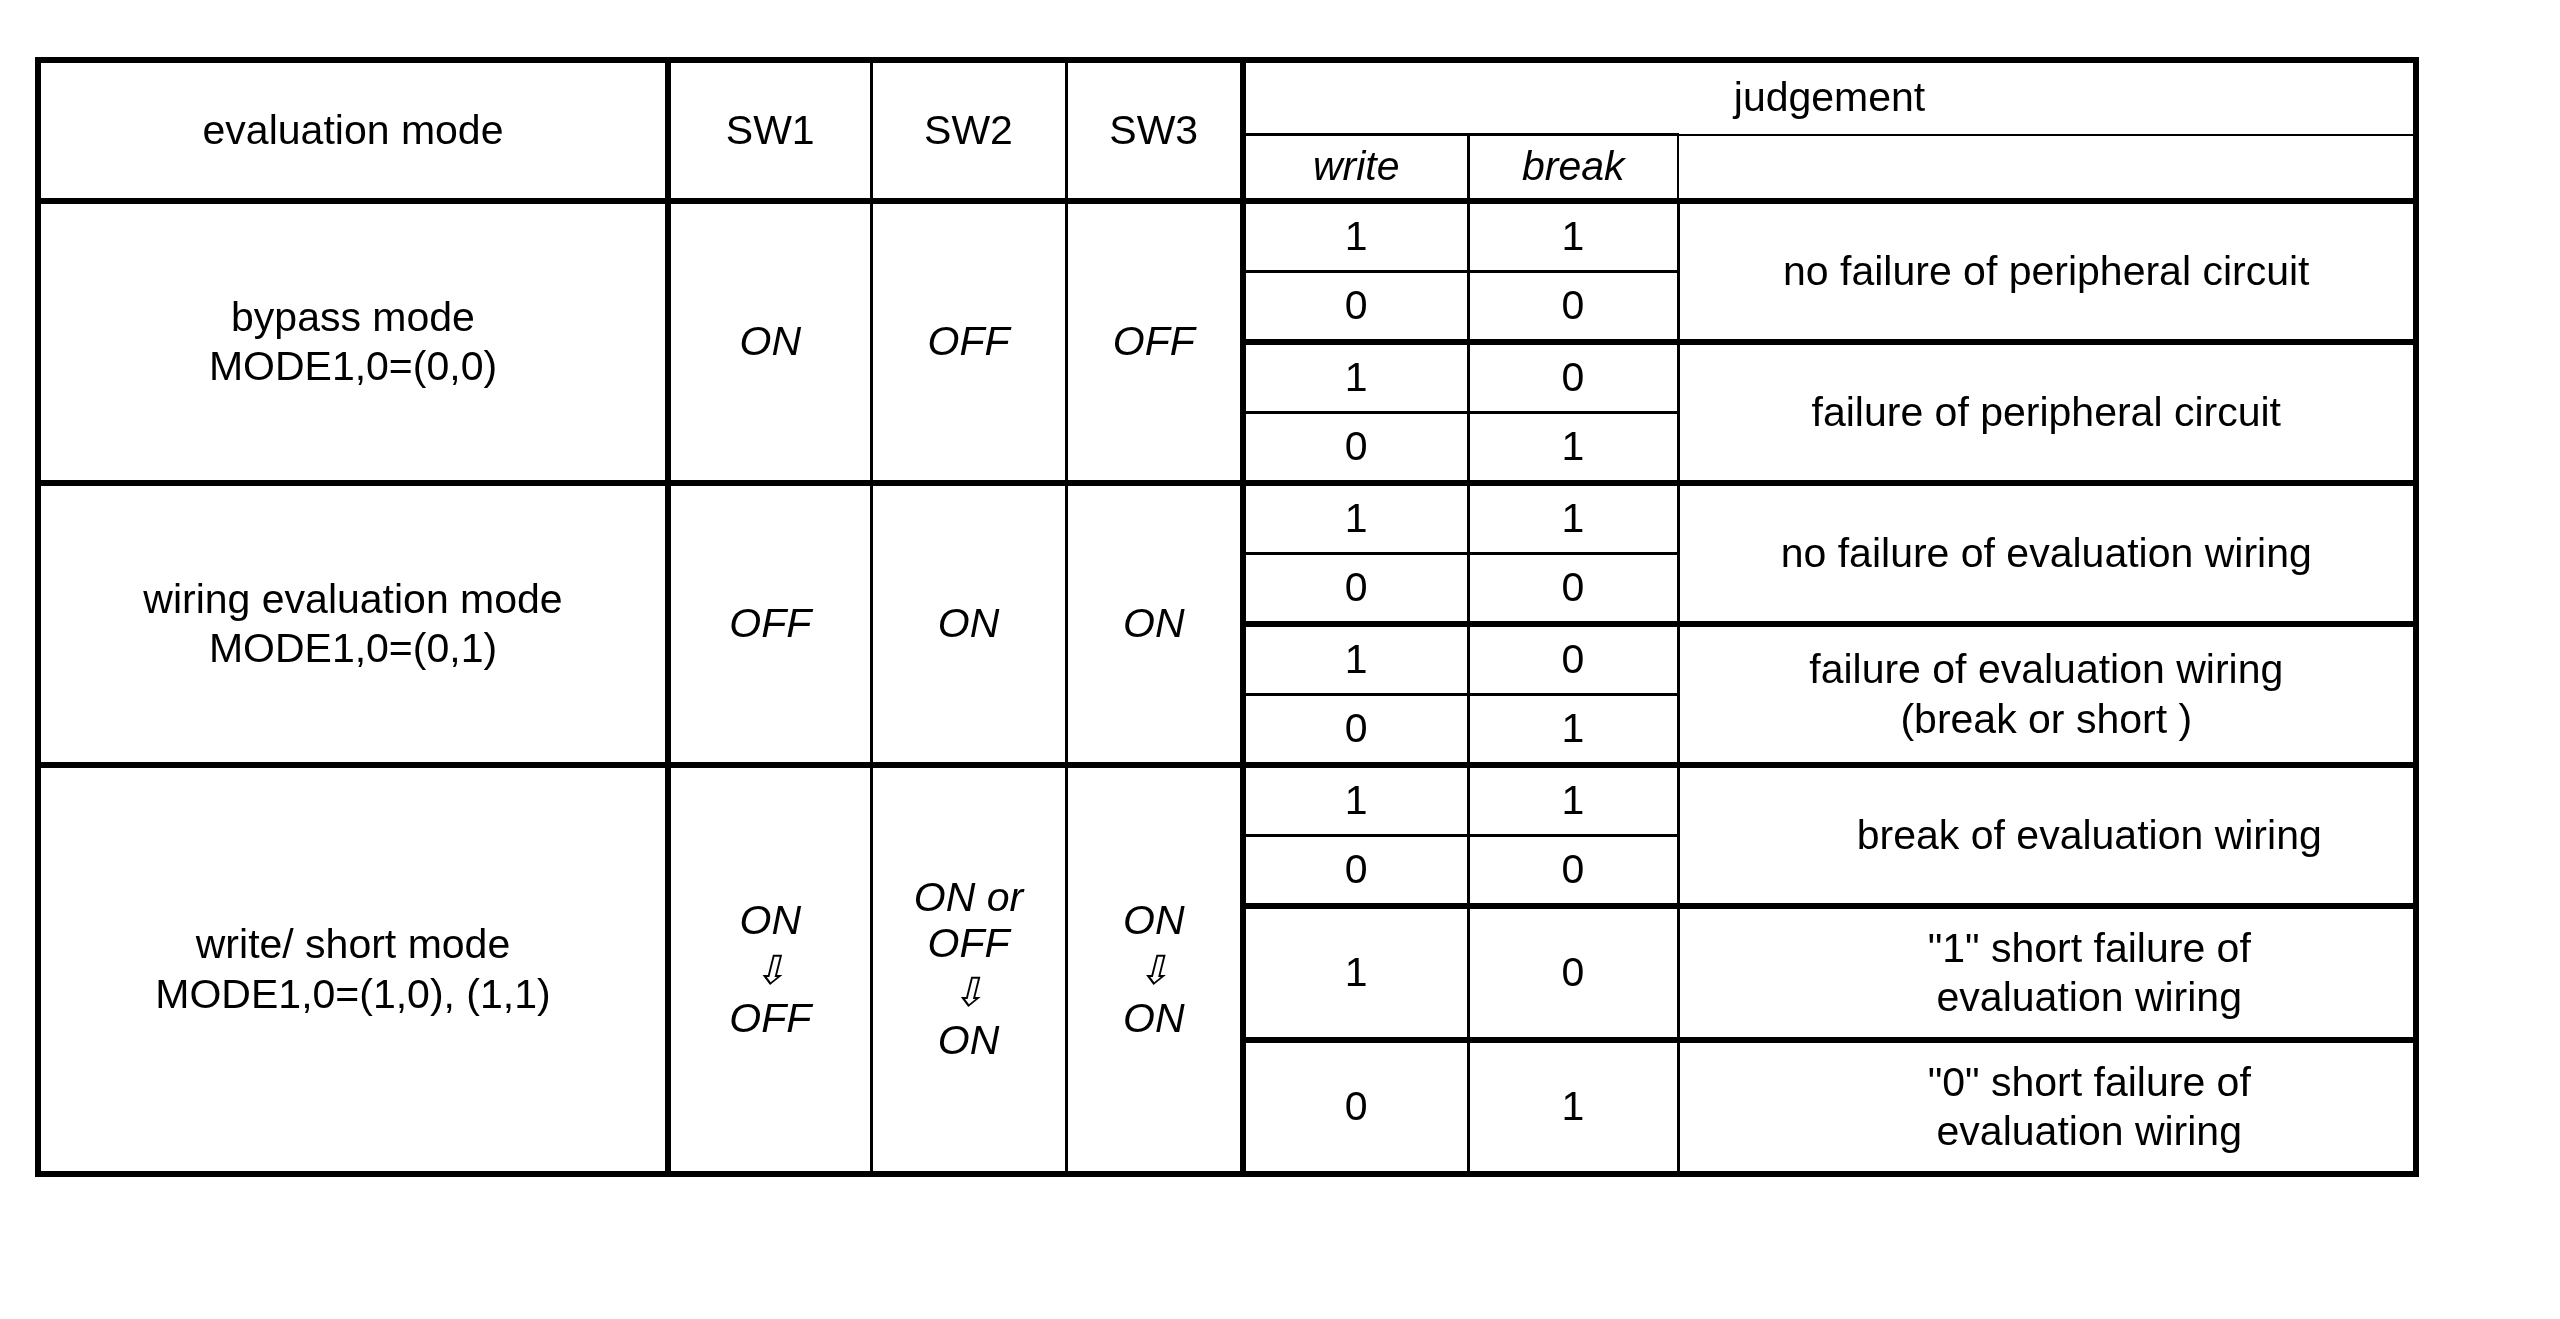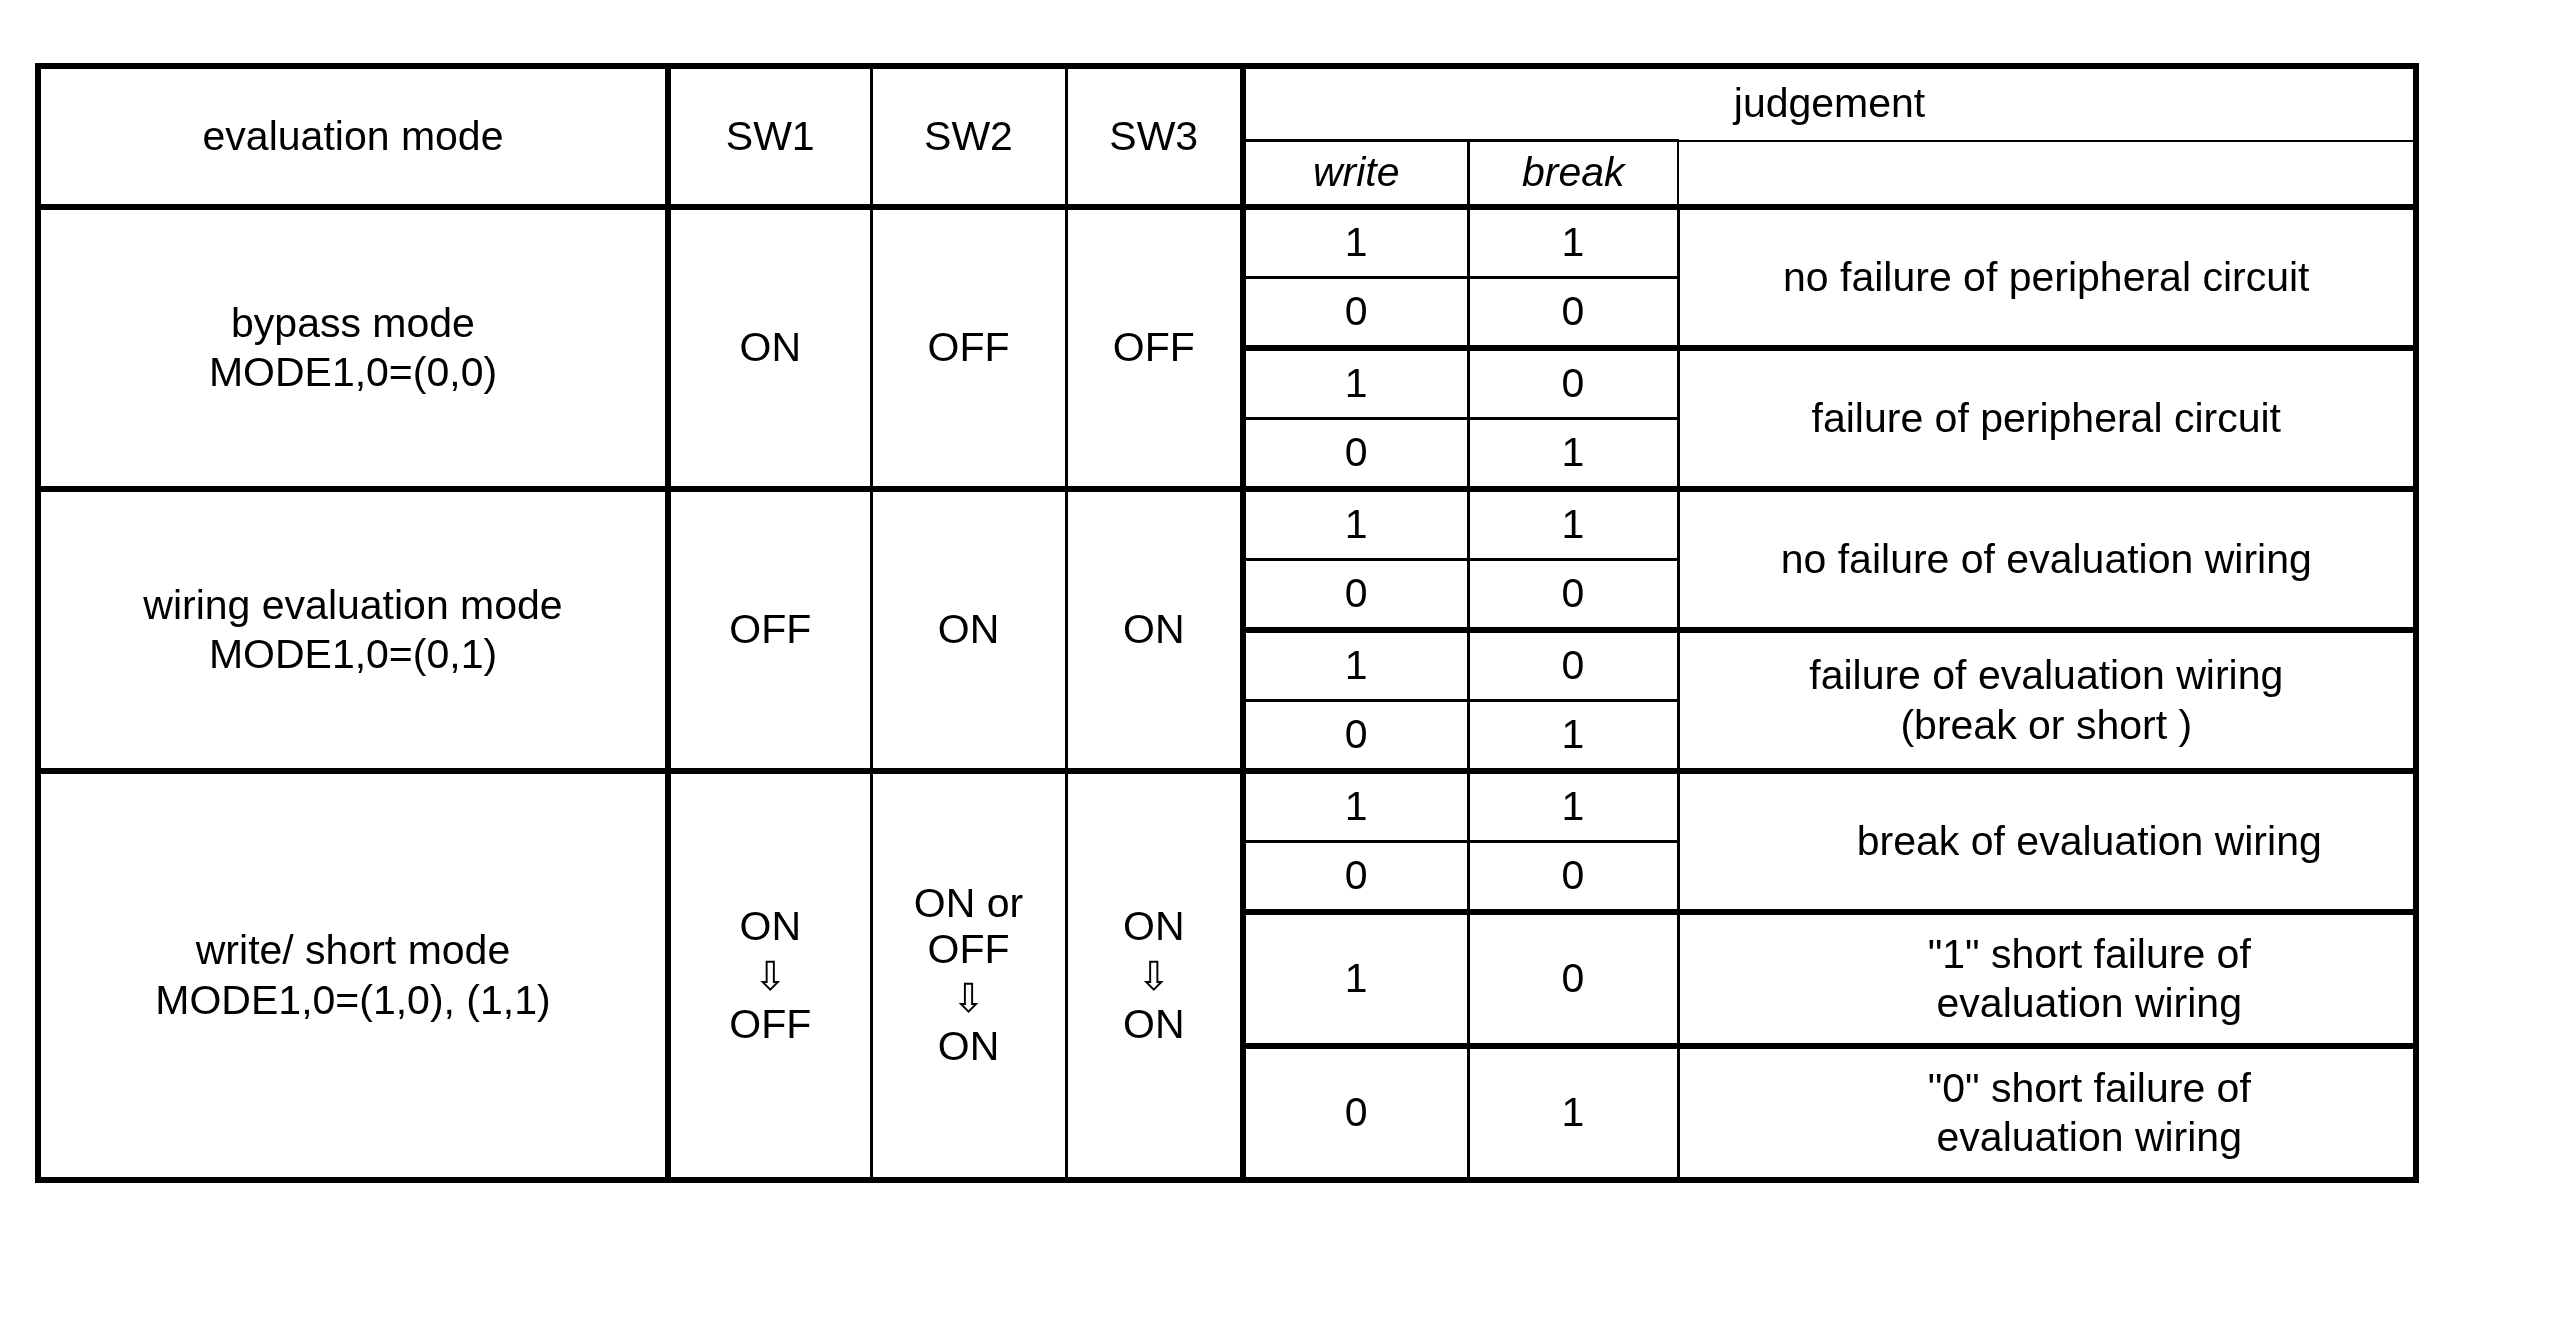--- a/index.html
+++ b/index.html
@@ -11,21 +11,21 @@
     width: 2560px;
     height: 1319px;
     font-family: "Liberation Sans", sans-serif;
     color: #000000;
     overflow: hidden;
   }
 
   #table-wrap {
     position: absolute;
     left: 35px;
-    top: 63px;
+    top: 57px;
     width: 2378px;
   }
 
   table.judgement-table {
     border-collapse: collapse;
     table-layout: fixed;
     width: 2378px;
     background: #ffffff;
   }
 
@@ -88,20 +88,21 @@
     line-height: 1.35;
     text-align: center;
     padding: 4px 8px;
   }
   .mode-cell .line { display: block; white-space: nowrap; text-align: center; }
 
   
   .sw-cell {
     font-size: 43px;
     line-height: 1.3;
+    font-style: italic;
   }
   .sw-stack {
     display: flex;
     flex-direction: column;
     align-items: center;
     justify-content: center;
     line-height: 1.12;
   }
   .sw-stack .arrow {
     font-size: 40px;

